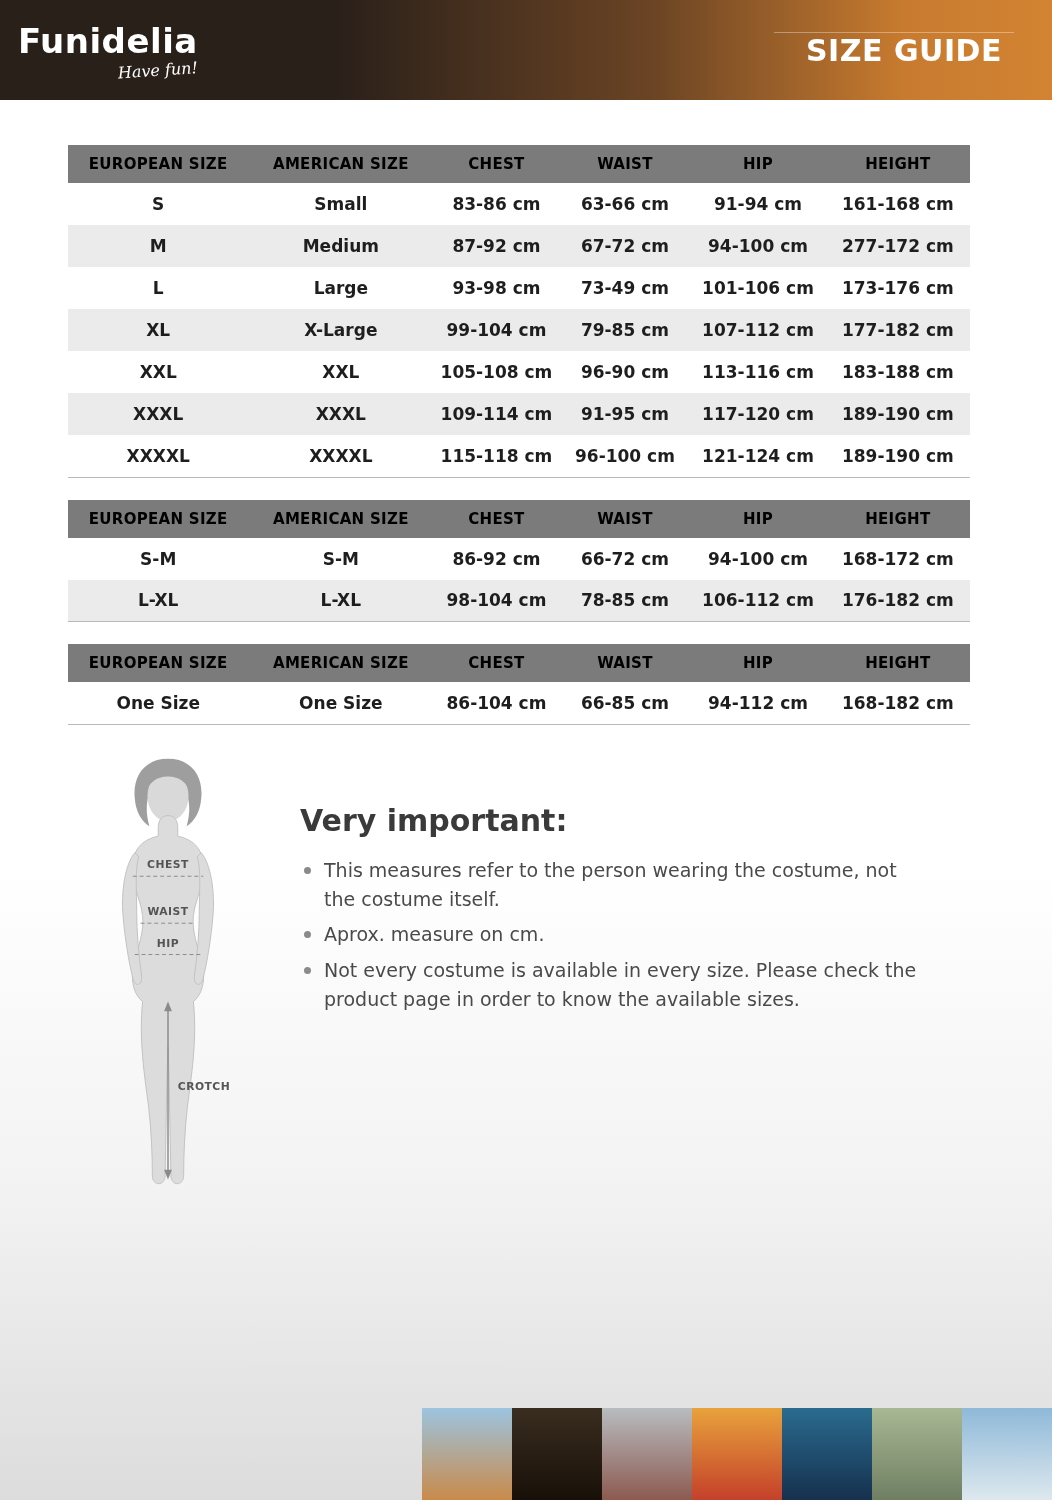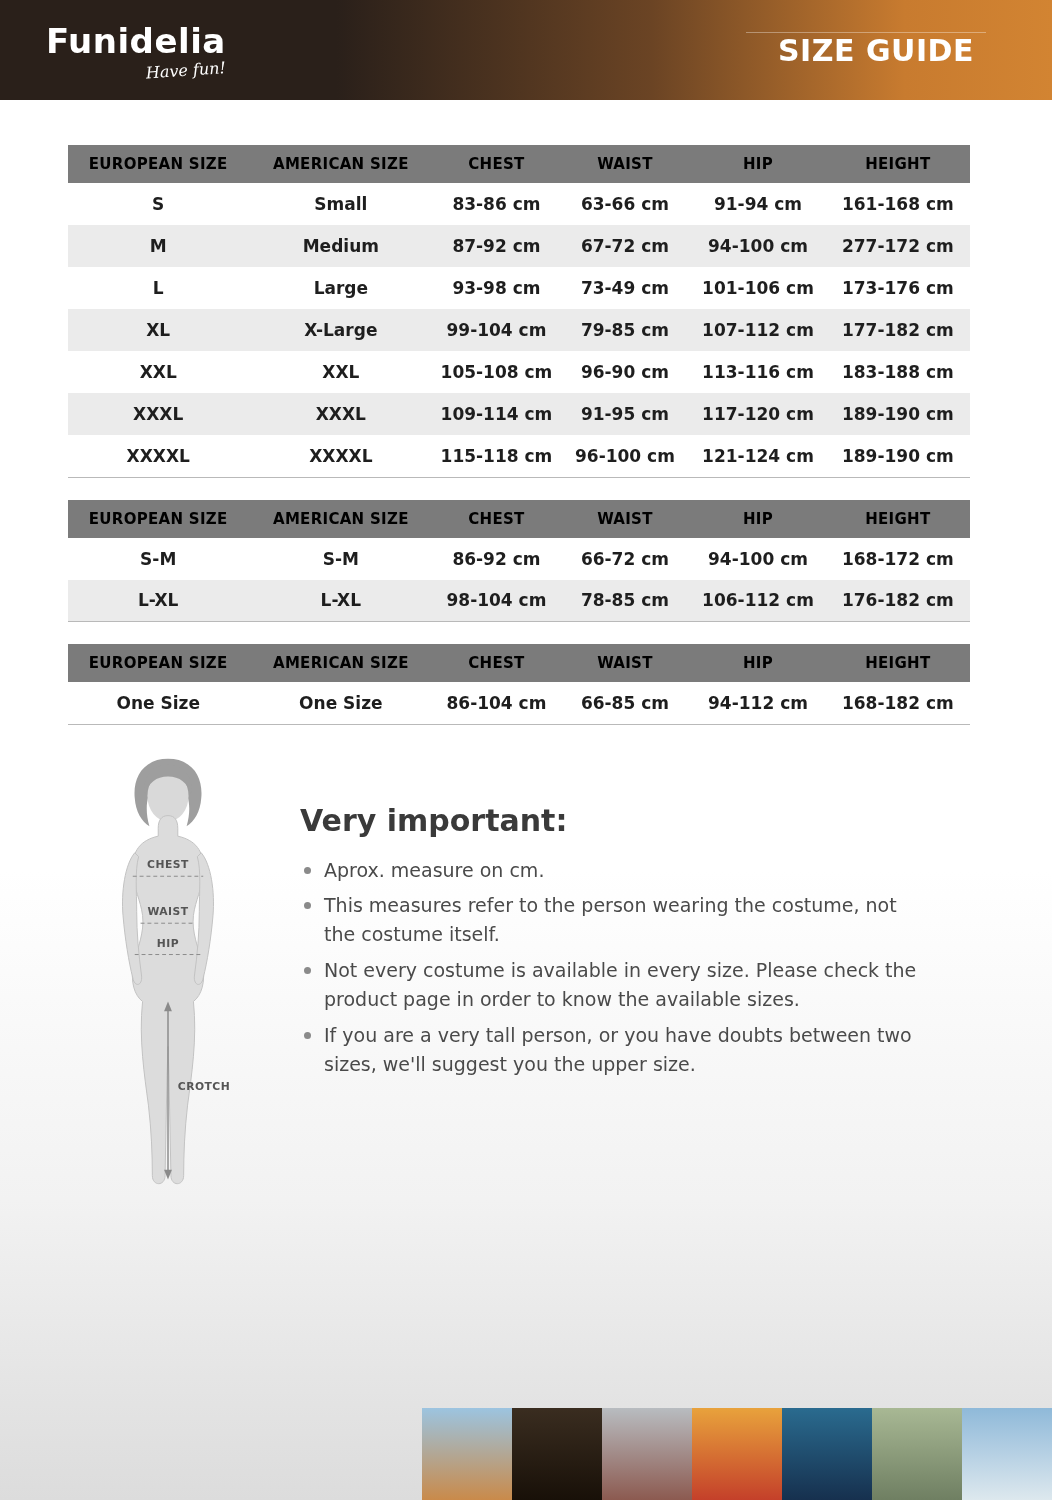--- a/index.html
+++ b/index.html
@@ -11,21 +11,21 @@
     width:1052px; height:1500px;
     background:linear-gradient(180deg,#ffffff 0%,#ffffff 58%,#f2f2f2 80%,#dcdcdc 100%);
     overflow:hidden;
   }
 
   
   .header {
     height:100px;
     background:linear-gradient(90deg,#2a201a 0%,#2a201a 32%,#6b4424 62%,#c87b2f 86%,#d28432 100%);
     display:flex; align-items:center;
-    padding:0 46px;
+    padding:0 18px;
   }
   .logo { color:#fff; line-height:1; }
   .logo-text { font-size:34px; font-weight:bold; letter-spacing:0.5px; }
   .logo-tagline {
     font-family:"DejaVu Serif","Liberation Serif",serif;
     font-style:italic; font-size:16px; text-align:right;
     margin-top:2px; transform:rotate(-4deg); transform-origin:right center;
   }
   .header-right { margin-left:auto; display:flex; align-items:center;flex-direction:column; }
   .header-rule { width:240px; height:1px; background:rgba(255,255,255,0.35); margin-right:20px; }
@@ -252,24 +252,23 @@
           <path class="fig-line" d="M100 262 L100 428"></path>
           <path d="M100 254 L96 264 L104 264 Z" fill="#8a8a8a"></path>
           <path d="M100 436 L96 426 L104 426 Z" fill="#8a8a8a"></path>
           <text class="fig-label" x="110" y="344" text-anchor="start">CROTCH</text>
         </svg>
       </div>
 
       <div class="notes">
         <h2>Very important:</h2>
         <ul id="bullets">
+            <li>This measures refer to the person wearing the costume, not the costume itself.</li>
             <li>Aprox. measure on cm.</li>
-            <li>This measures refer to the person wearing the costume, not the costume itself.</li>
             <li>Not every costume is available in every size. Please check the product page in order to know the available sizes.</li>
-            <li>If you are a very tall person, or you have doubts between two sizes, we'll suggest you the upper size.</li>
           </ul>
       </div>
     </section>
   </main>
 
   <div class="photo-strip" id="photos">
       <div class="photo" style="background: linear-gradient(rgb(156, 196, 224), rgb(201, 138, 74));"></div>
       <div class="photo" style="background: linear-gradient(rgb(58, 45, 32), rgb(24, 16, 8));"></div>
       <div class="photo" style="background: linear-gradient(rgb(184, 188, 192), rgb(140, 90, 80));"></div>
       <div class="photo" style="background: linear-gradient(rgb(232, 162, 60), rgb(196, 64, 42));"></div>

